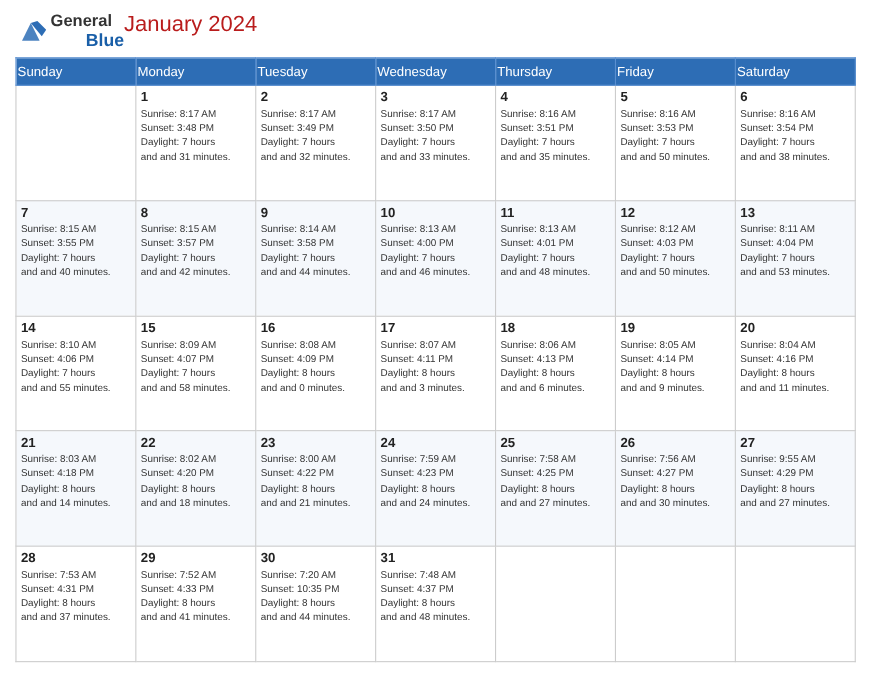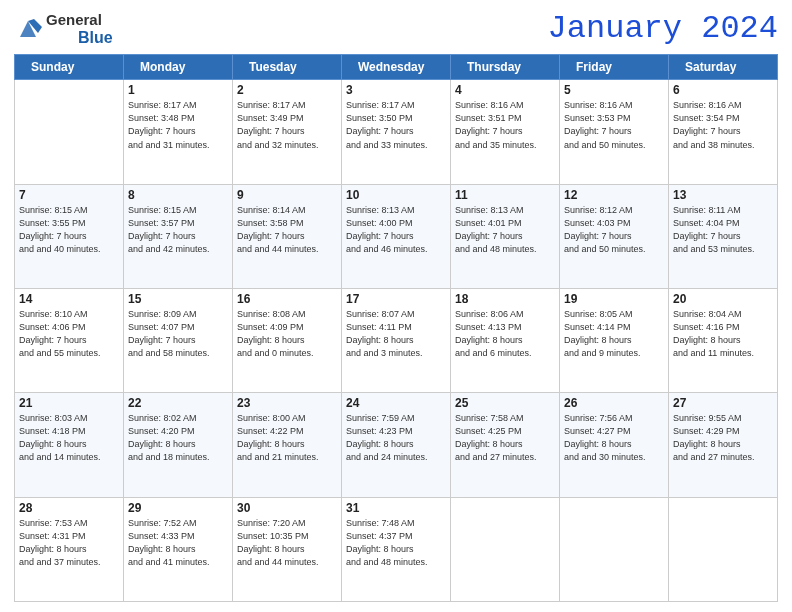--- a/index.html
+++ b/index.html
@@ -12,24 +12,22 @@
     }
     .page {
       width: 792px;
       height: 612px;
       display: flex;
       flex-direction: column;
       padding: 10px 14px 10px 14px;
     }
     .header {
       display: flex;
-      justify-content: space-between;
       align-items: flex-start;
       margin-bottom: 6px;
-      gap: 41px;
     }
     .logo {
       display: flex;
       flex-direction: column;
       align-items: flex-start;
       margin-top: 2px;
     }
     .logo-general {
       font-size: 15px;
       font-weight: bold;
@@ -40,44 +38,43 @@
       font-size: 16px;
       font-weight: bold;
       color: #1a5fa8;
       line-height: 1.1;
       margin-left: 32px;
     }
     .title-section {
       text-align: right;
     }
     .month-title {
-      font-size: 32px;
+      font-size: 20px;
       font-weight: normal;
-      color: #1d4ed8;
+      color: #b91c1c;
       line-height: 1.2;
-      font-family: Liberation Mono, monospace;
     }
     .location-title {
       font-size: 15px;
       color: #444;
       font-weight: normal;
     }
     .calendar-table {
       width: 100%;
       border-collapse: collapse;
       flex: 1;
       table-layout: fixed;
     }
     .calendar-table th {
       background-color: #2d6db5;
       color: #fff;
       font-size: 12px;
-      font-weight: bold;
+      font-weight: normal;
       text-align: left;
-      padding: 5px 16px;
+      padding: 5px 1px;
       border: 1px solid #5a8fd0;
     }
     .calendar-table td {
       border: 1px solid #ccc;
       vertical-align: top;
       padding: 3px 4px;
       font-size: 9.5px;
       color: #333;
       height: 88px;
       background: #fff;

